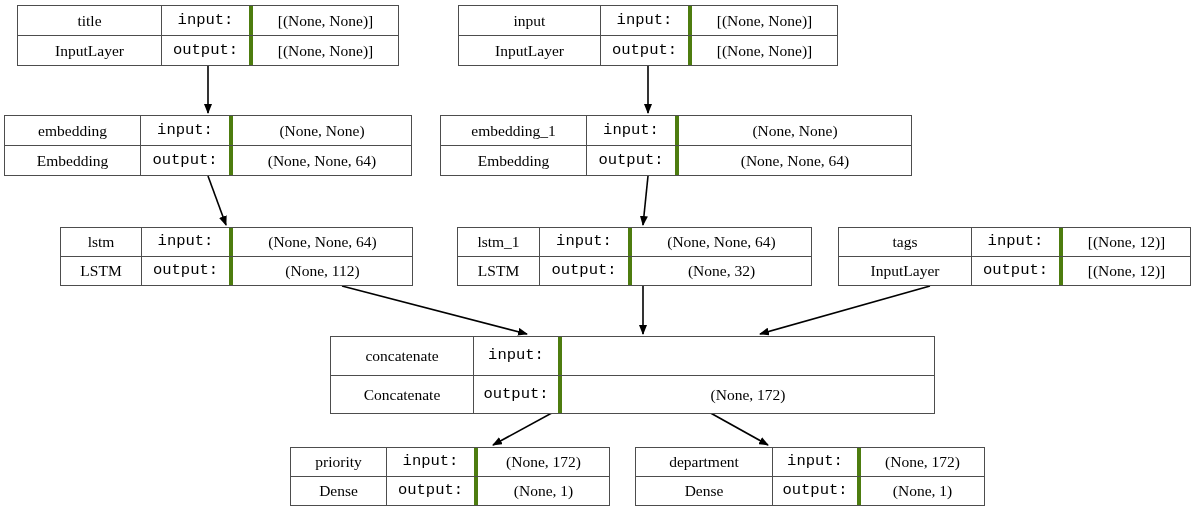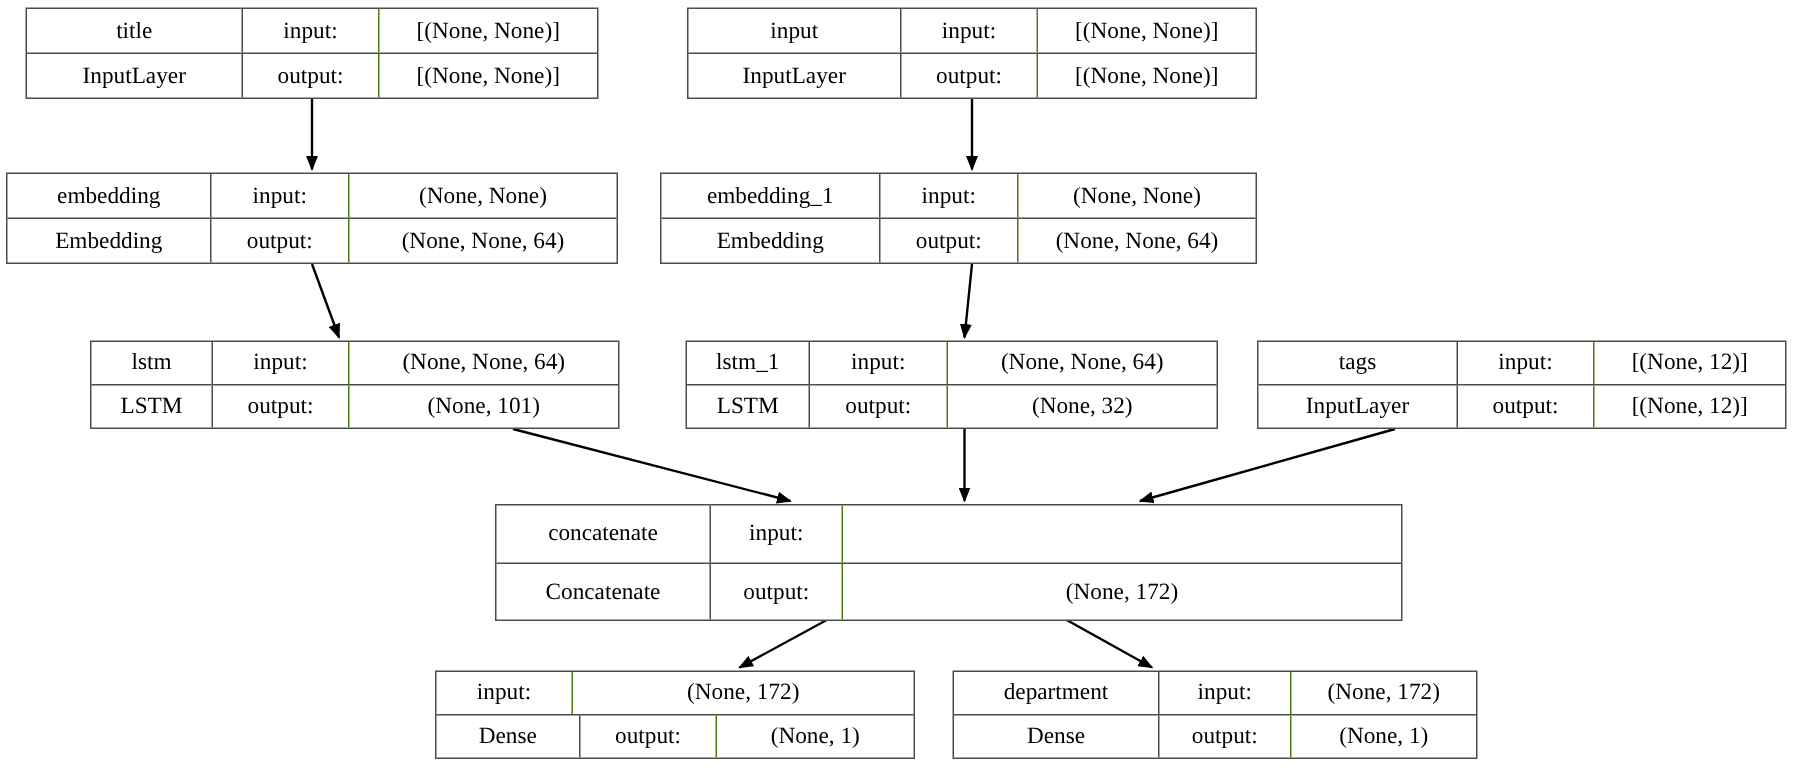--- a/index.html
+++ b/index.html
@@ -51,21 +51,22 @@
     font-size: 15.5px;
     color: #000000;
     line-height: 1;
     white-space: nowrap;
     padding: 0 8px;
   }
   .cell.c-name {
     border-right: 1px solid #4d4d4d;
   }
   .cell.c-label {
-    border-right: 1px solid #4d7c0f;
+    border-right: 4px solid #4d7c0f;
+    font-family: Liberation Mono, monospace;
   }
   .cell.c-val {
     border-right: none;
   }
 </style>
 </head>
 <body>
 
 <div id="diagram">
   <svg id="edges" viewBox="0 0 1195 516">
@@ -116,42 +117,42 @@
           <div class="cell c-name" style="flex: 0 0 136px;">embedding</div>
           <div class="cell c-label" style="flex: 0 0 92px;">input:</div>
           <div class="cell c-val" style="flex: 1 1 auto;">(None, None)</div>
         </div>
         <div class="node-row bottom">
           <div class="cell c-name" style="flex: 0 0 136px;">Embedding</div>
           <div class="cell c-label" style="flex: 0 0 92px;">output:</div>
           <div class="cell c-val" style="flex: 1 1 auto;">(None, None, 64)</div>
         </div>
       </div>
-      <div class="node" style="left: 440px; top: 115px; width: 398px; height: 61px;">
+      <div class="node" style="left: 440px; top: 115px; width: 472px; height: 61px;">
         <div class="node-row top">
           <div class="cell c-name" style="flex: 0 0 146px;">embedding_1</div>
           <div class="cell c-label" style="flex: 0 0 92px;">input:</div>
           <div class="cell c-val" style="flex: 1 1 auto;">(None, None)</div>
         </div>
         <div class="node-row bottom">
           <div class="cell c-name" style="flex: 0 0 146px;">Embedding</div>
           <div class="cell c-label" style="flex: 0 0 92px;">output:</div>
           <div class="cell c-val" style="flex: 1 1 auto;">(None, None, 64)</div>
         </div>
       </div>
       <div class="node" style="left: 60px; top: 227px; width: 353px; height: 59px;">
         <div class="node-row top">
           <div class="cell c-name" style="flex: 0 0 81px;">lstm</div>
           <div class="cell c-label" style="flex: 0 0 91px;">input:</div>
           <div class="cell c-val" style="flex: 1 1 auto;">(None, None, 64)</div>
         </div>
         <div class="node-row bottom">
           <div class="cell c-name" style="flex: 0 0 81px;">LSTM</div>
           <div class="cell c-label" style="flex: 0 0 91px;">output:</div>
-          <div class="cell c-val" style="flex: 1 1 auto;">(None, 101)</div>
+          <div class="cell c-val" style="flex: 1 1 auto;">(None, 112)</div>
         </div>
       </div>
       <div class="node" style="left: 457px; top: 227px; width: 355px; height: 59px;">
         <div class="node-row top">
           <div class="cell c-name" style="flex: 0 0 82px;">lstm_1</div>
           <div class="cell c-label" style="flex: 0 0 92px;">input:</div>
           <div class="cell c-val" style="flex: 1 1 auto;">(None, None, 64)</div>
         </div>
         <div class="node-row bottom">
           <div class="cell c-name" style="flex: 0 0 82px;">LSTM</div>
@@ -177,20 +178,21 @@
           <div class="cell c-label" style="flex: 0 0 88px;">input:</div>
         </div>
         <div class="node-row bottom">
           <div class="cell c-name" style="flex: 0 0 143px;">Concatenate</div>
           <div class="cell c-label" style="flex: 0 0 88px;">output:</div>
           <div class="cell c-val" style="flex: 1 1 auto;">(None, 172)</div>
         </div>
       </div>
       <div class="node" style="left: 290px; top: 447px; width: 320px; height: 59px;">
         <div class="node-row top">
+          <div class="cell c-name" style="flex: 0 0 96px;">priority</div>
           <div class="cell c-label" style="flex: 0 0 91px;">input:</div>
           <div class="cell c-val" style="flex: 1 1 auto;">(None, 172)</div>
         </div>
         <div class="node-row bottom">
           <div class="cell c-name" style="flex: 0 0 96px;">Dense</div>
           <div class="cell c-label" style="flex: 0 0 91px;">output:</div>
           <div class="cell c-val" style="flex: 1 1 auto;">(None, 1)</div>
         </div>
       </div>
       <div class="node" style="left: 635px; top: 447px; width: 350px; height: 59px;">

